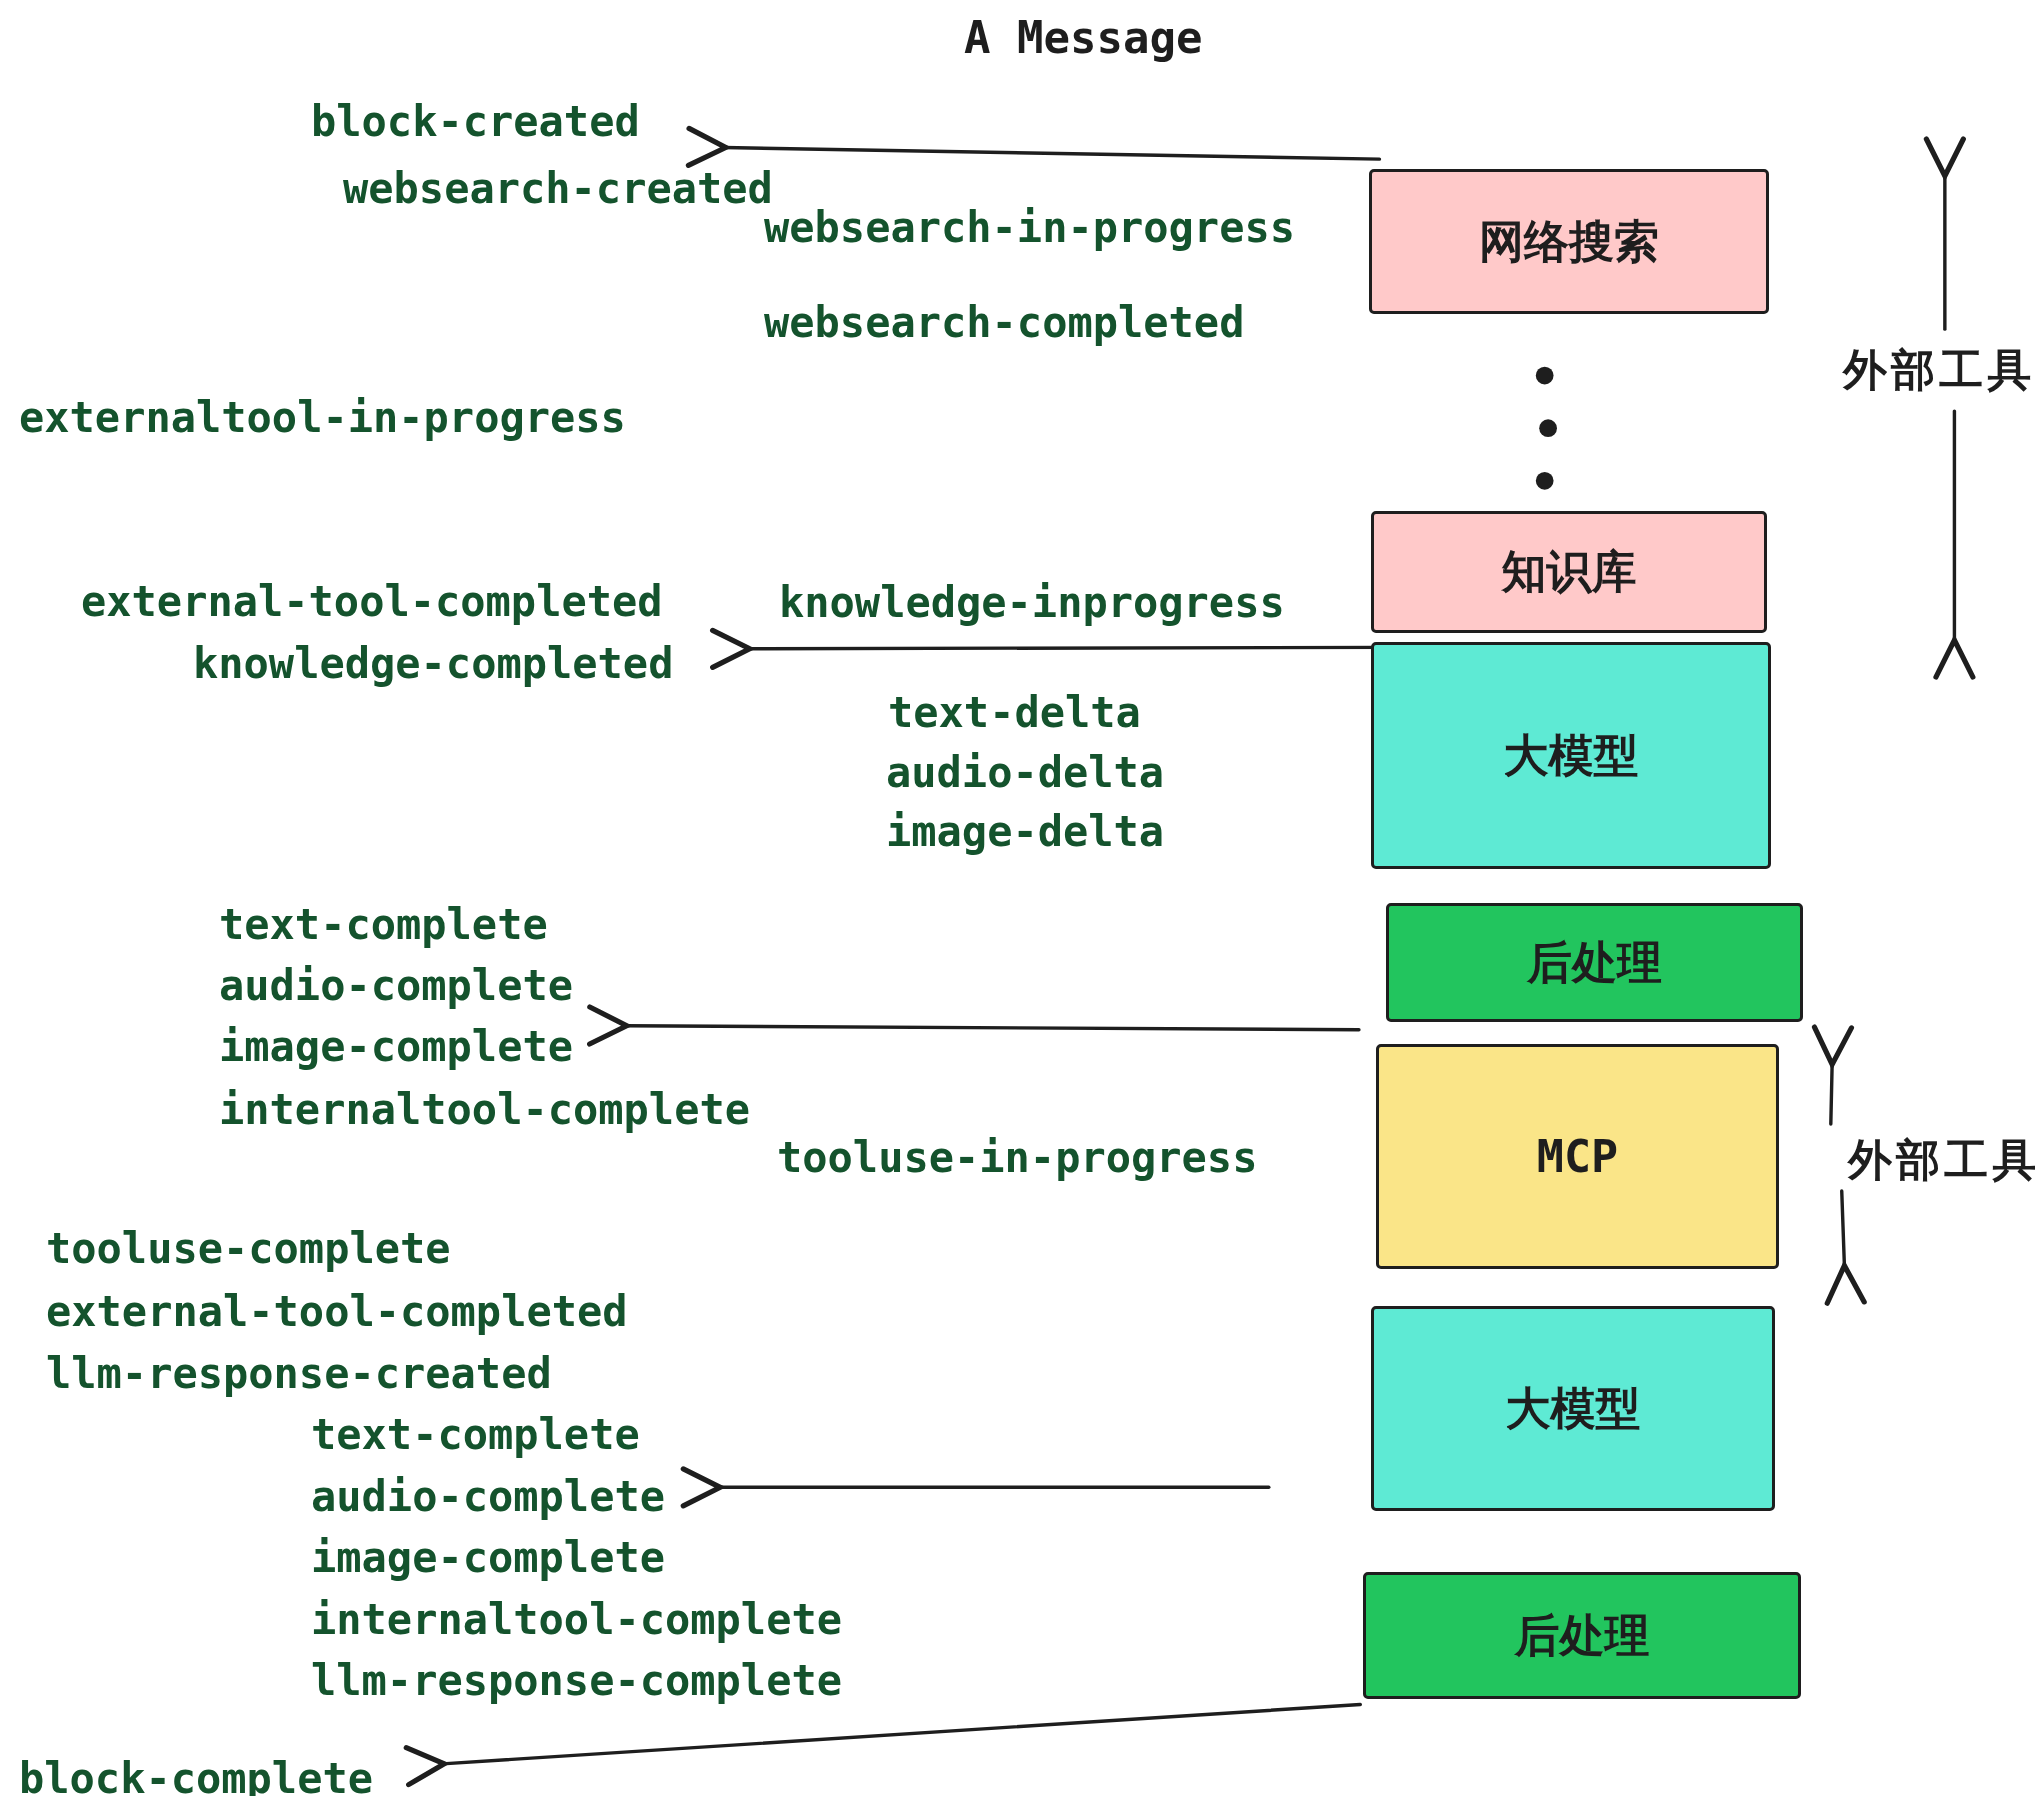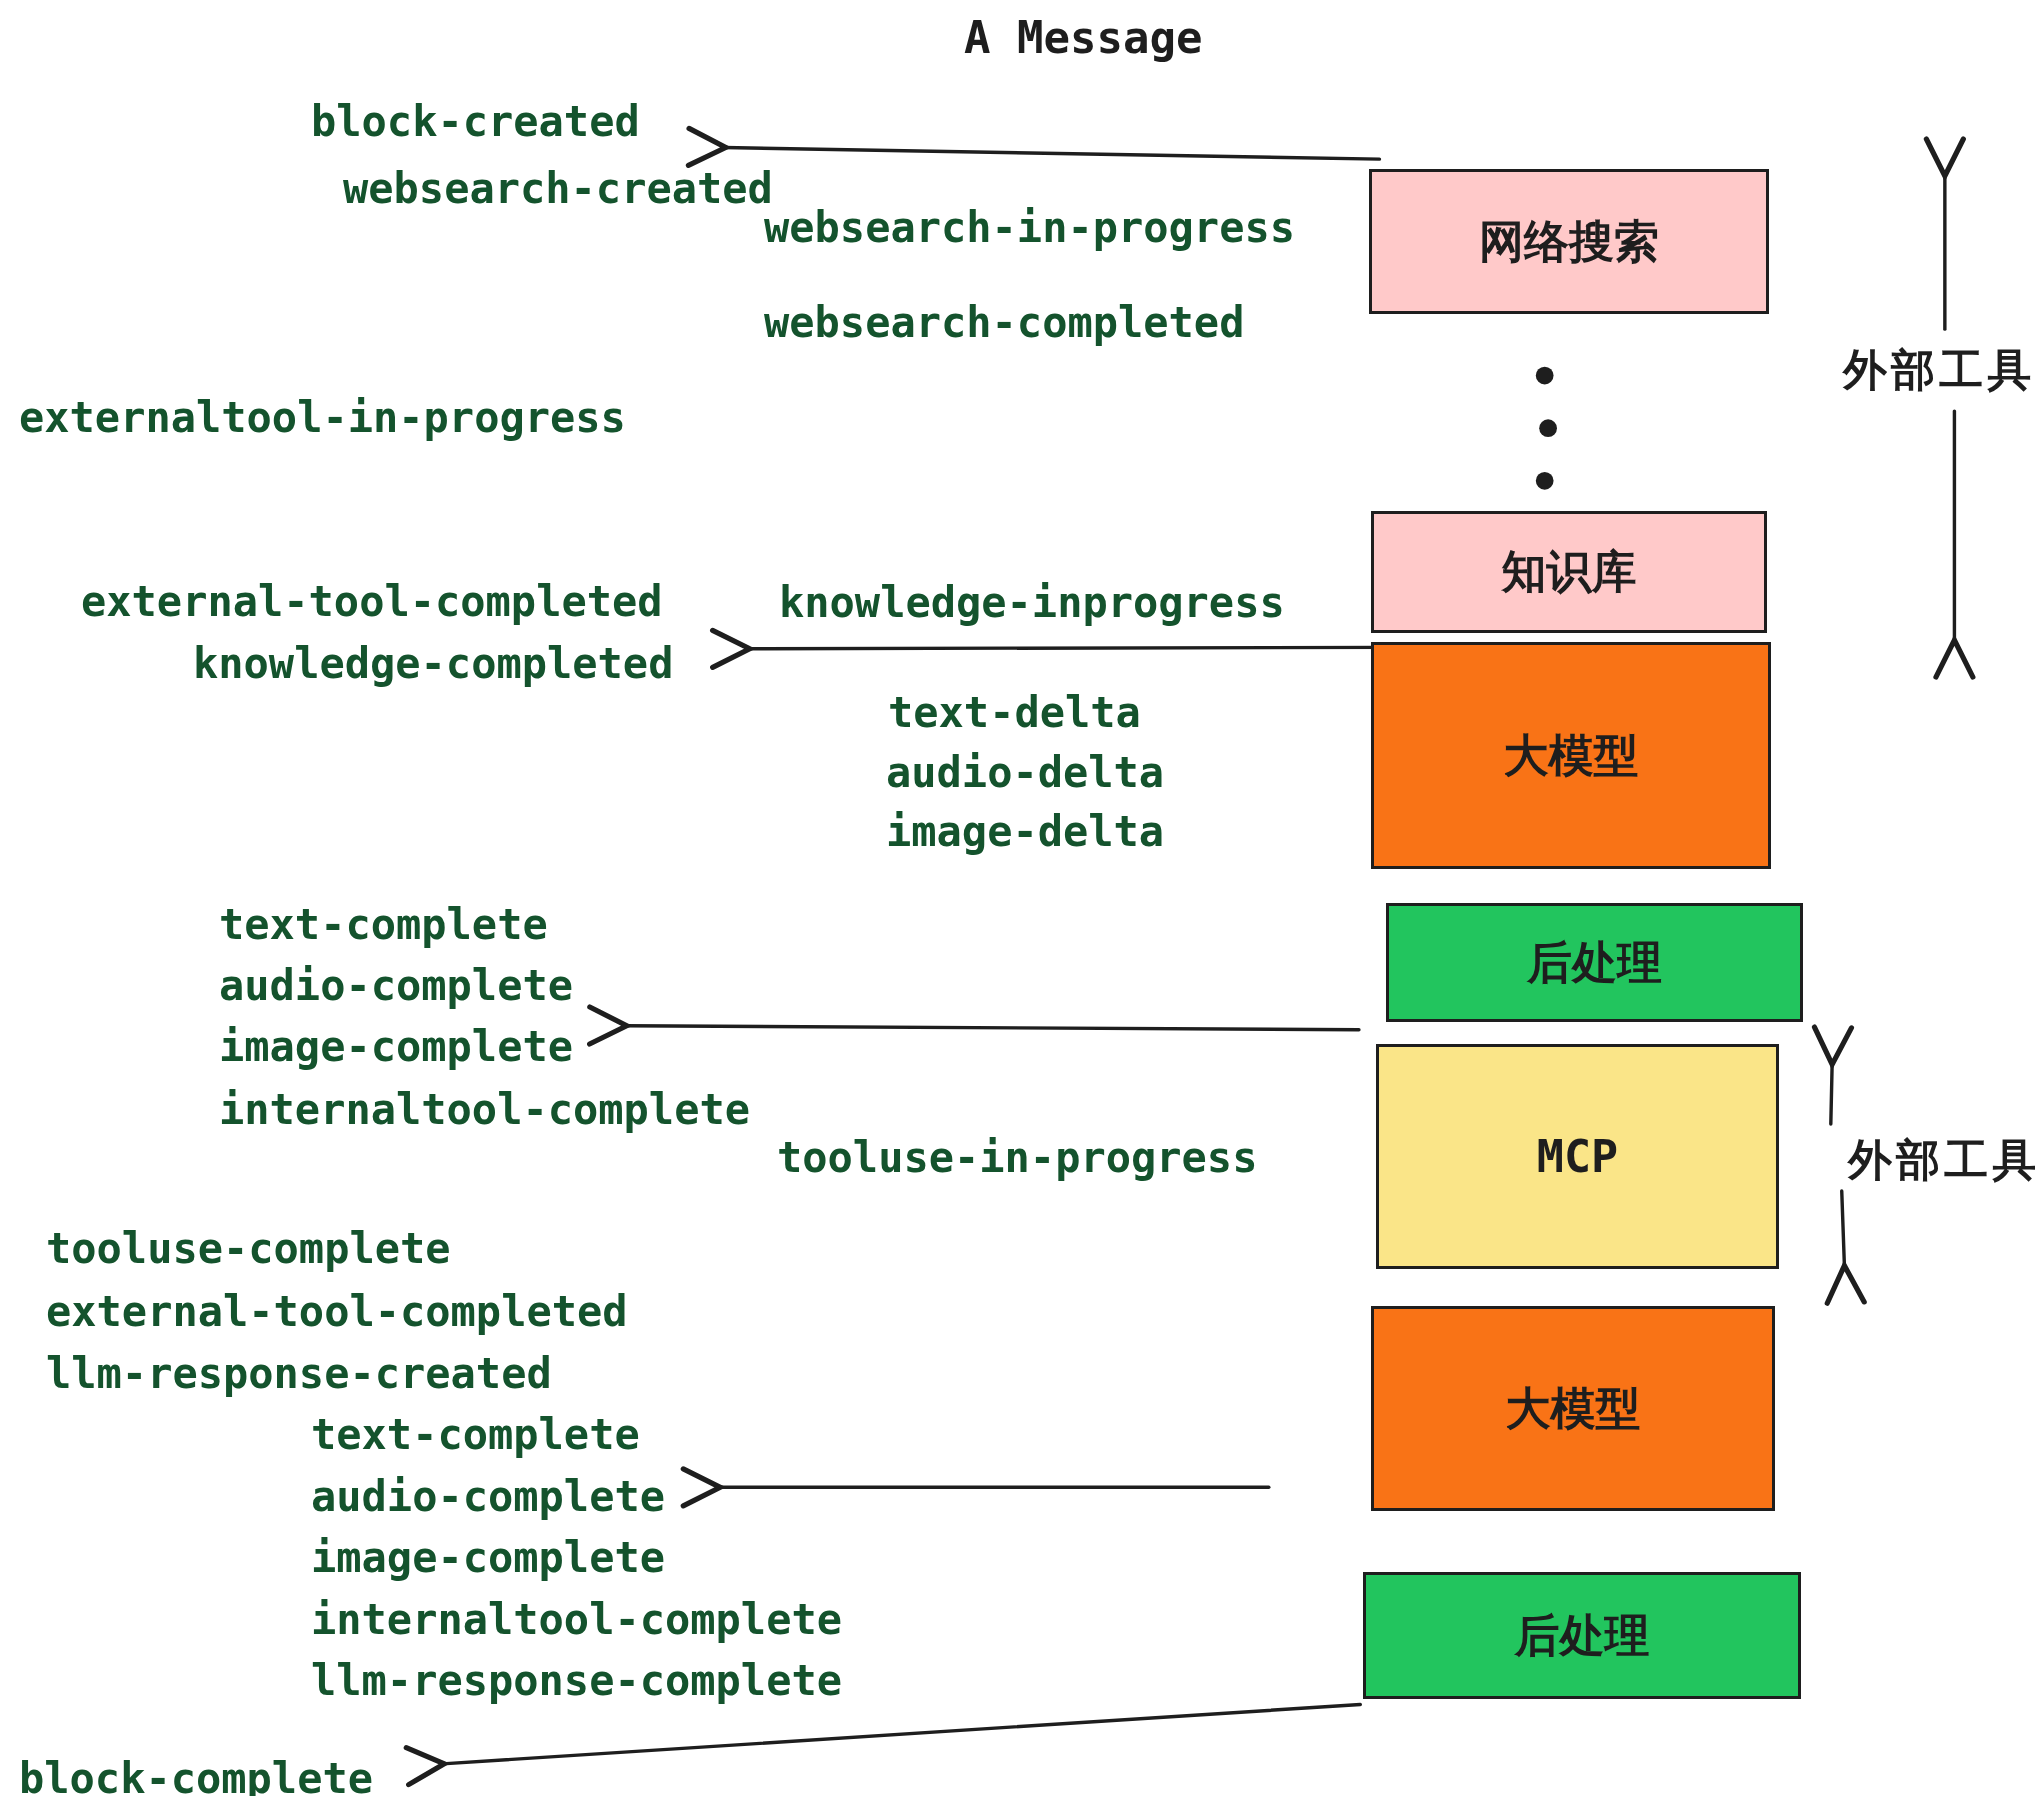--- a/index.html
+++ b/index.html
@@ -2,25 +2,25 @@
 <html style="font-size:11px"><head>
 <meta charset="utf-8">
 <style>
   html,body{margin:0;padding:0;background:#ffffff;}
   #canvas{position:relative;width:2035px;height:1796px;background:#ffffff;overflow:hidden;
           font-family:"DejaVu Sans", sans-serif;color:#1e1e1e;}
   .ev{position:absolute;font-family:"DejaVu Sans Mono", monospace;font-weight:700;
       font-size:42px;line-height:1.1;color:#14532d;white-space:nowrap;}
   .title{position:absolute;font-family:"DejaVu Sans Mono", monospace;font-weight:700;
       font-size:44px;color:#1e1e1e;white-space:nowrap;}
-  .box{position:absolute;box-sizing:border-box;border:3.4px solid #1e1e1e;border-radius:0;
+  .box{position:absolute;box-sizing:border-box;border:3.4px solid #1e1e1e;border-radius:5px;
       display:flex;align-items:center;justify-content:center;
       font-family:"DejaVu Sans", sans-serif;font-weight:700;font-size:45px;color:#1e1e1e;}
   .fill-pink{background:#ffc9c9;}
-  .fill-green{background:#f97316;}
+  .fill-green{background:#5eead4;}
   .fill-yellow{background:#fae588;}
   .fill-white{background:#22c55e;}
   .mono{font-family:"DejaVu Sans Mono", monospace;}
   .side-label{position:absolute;font-family:"DejaVu Sans", sans-serif;font-weight:700;
       font-size:44px;color:#1e1e1e;white-space:nowrap;letter-spacing:4.1px;}
   svg.overlay{position:absolute;left:0;top:0;width:2035px;height:1796px;pointer-events:none;}
 </style>
 </head>
 <body>
 

